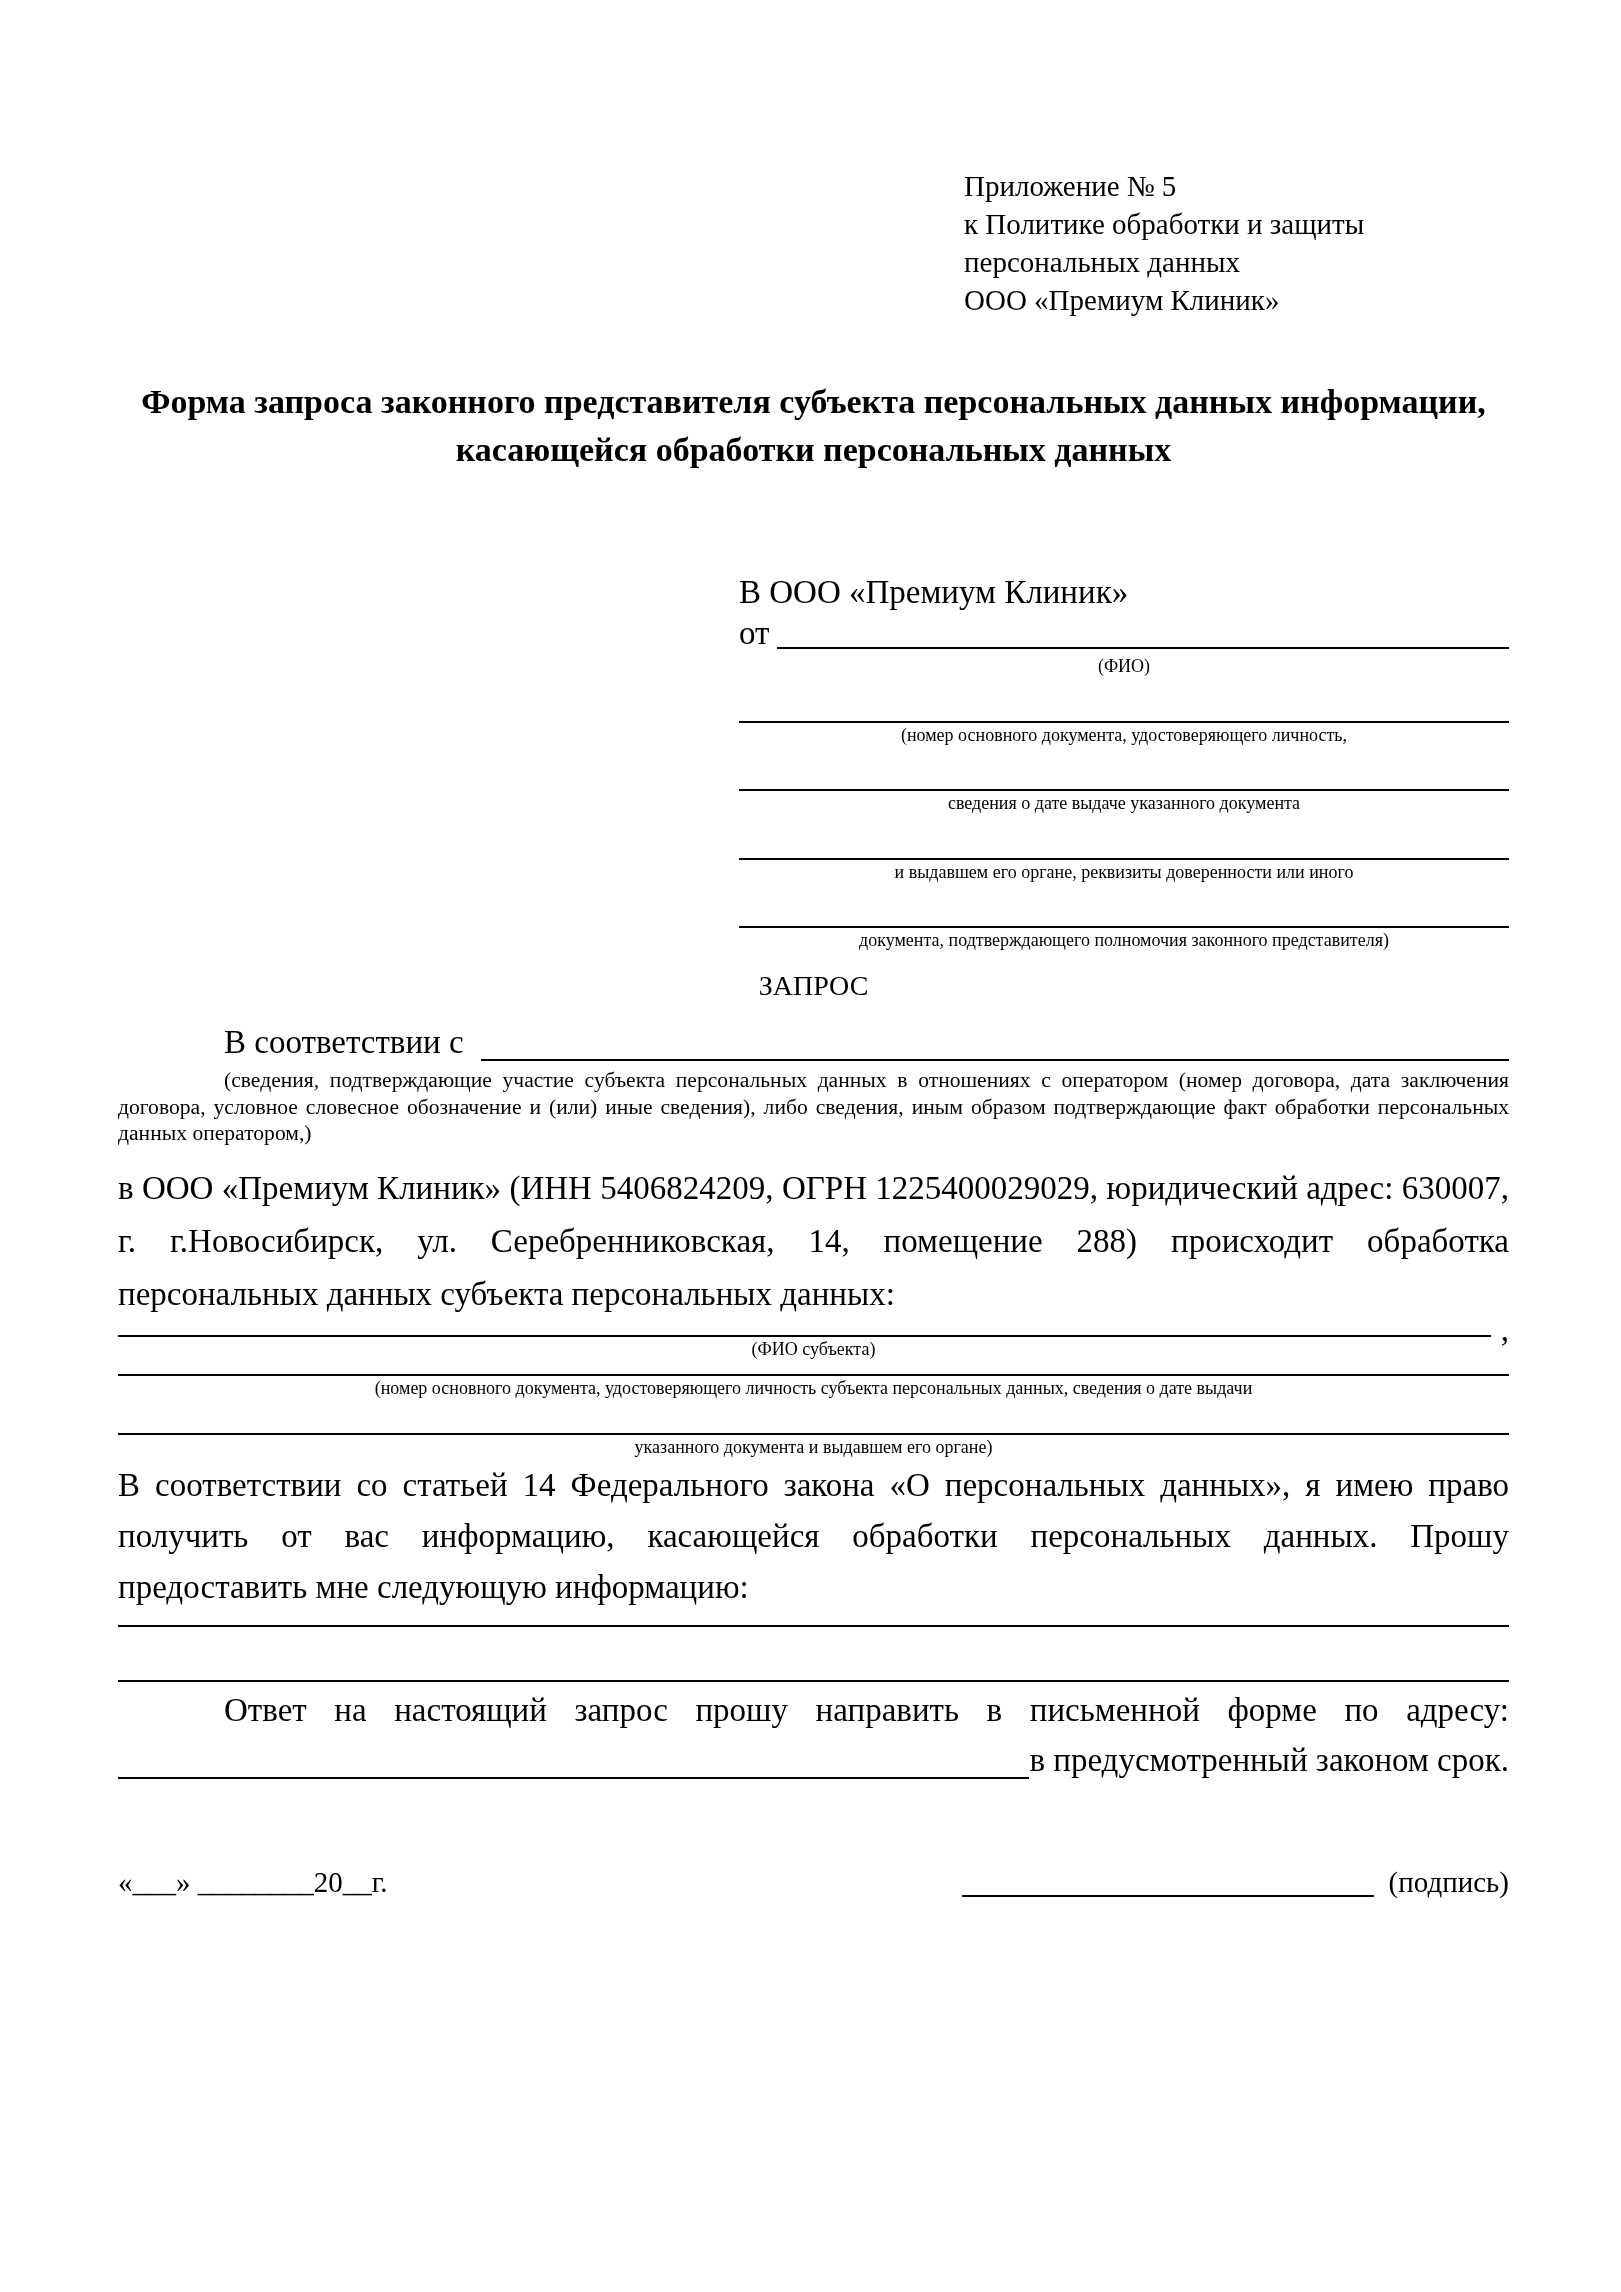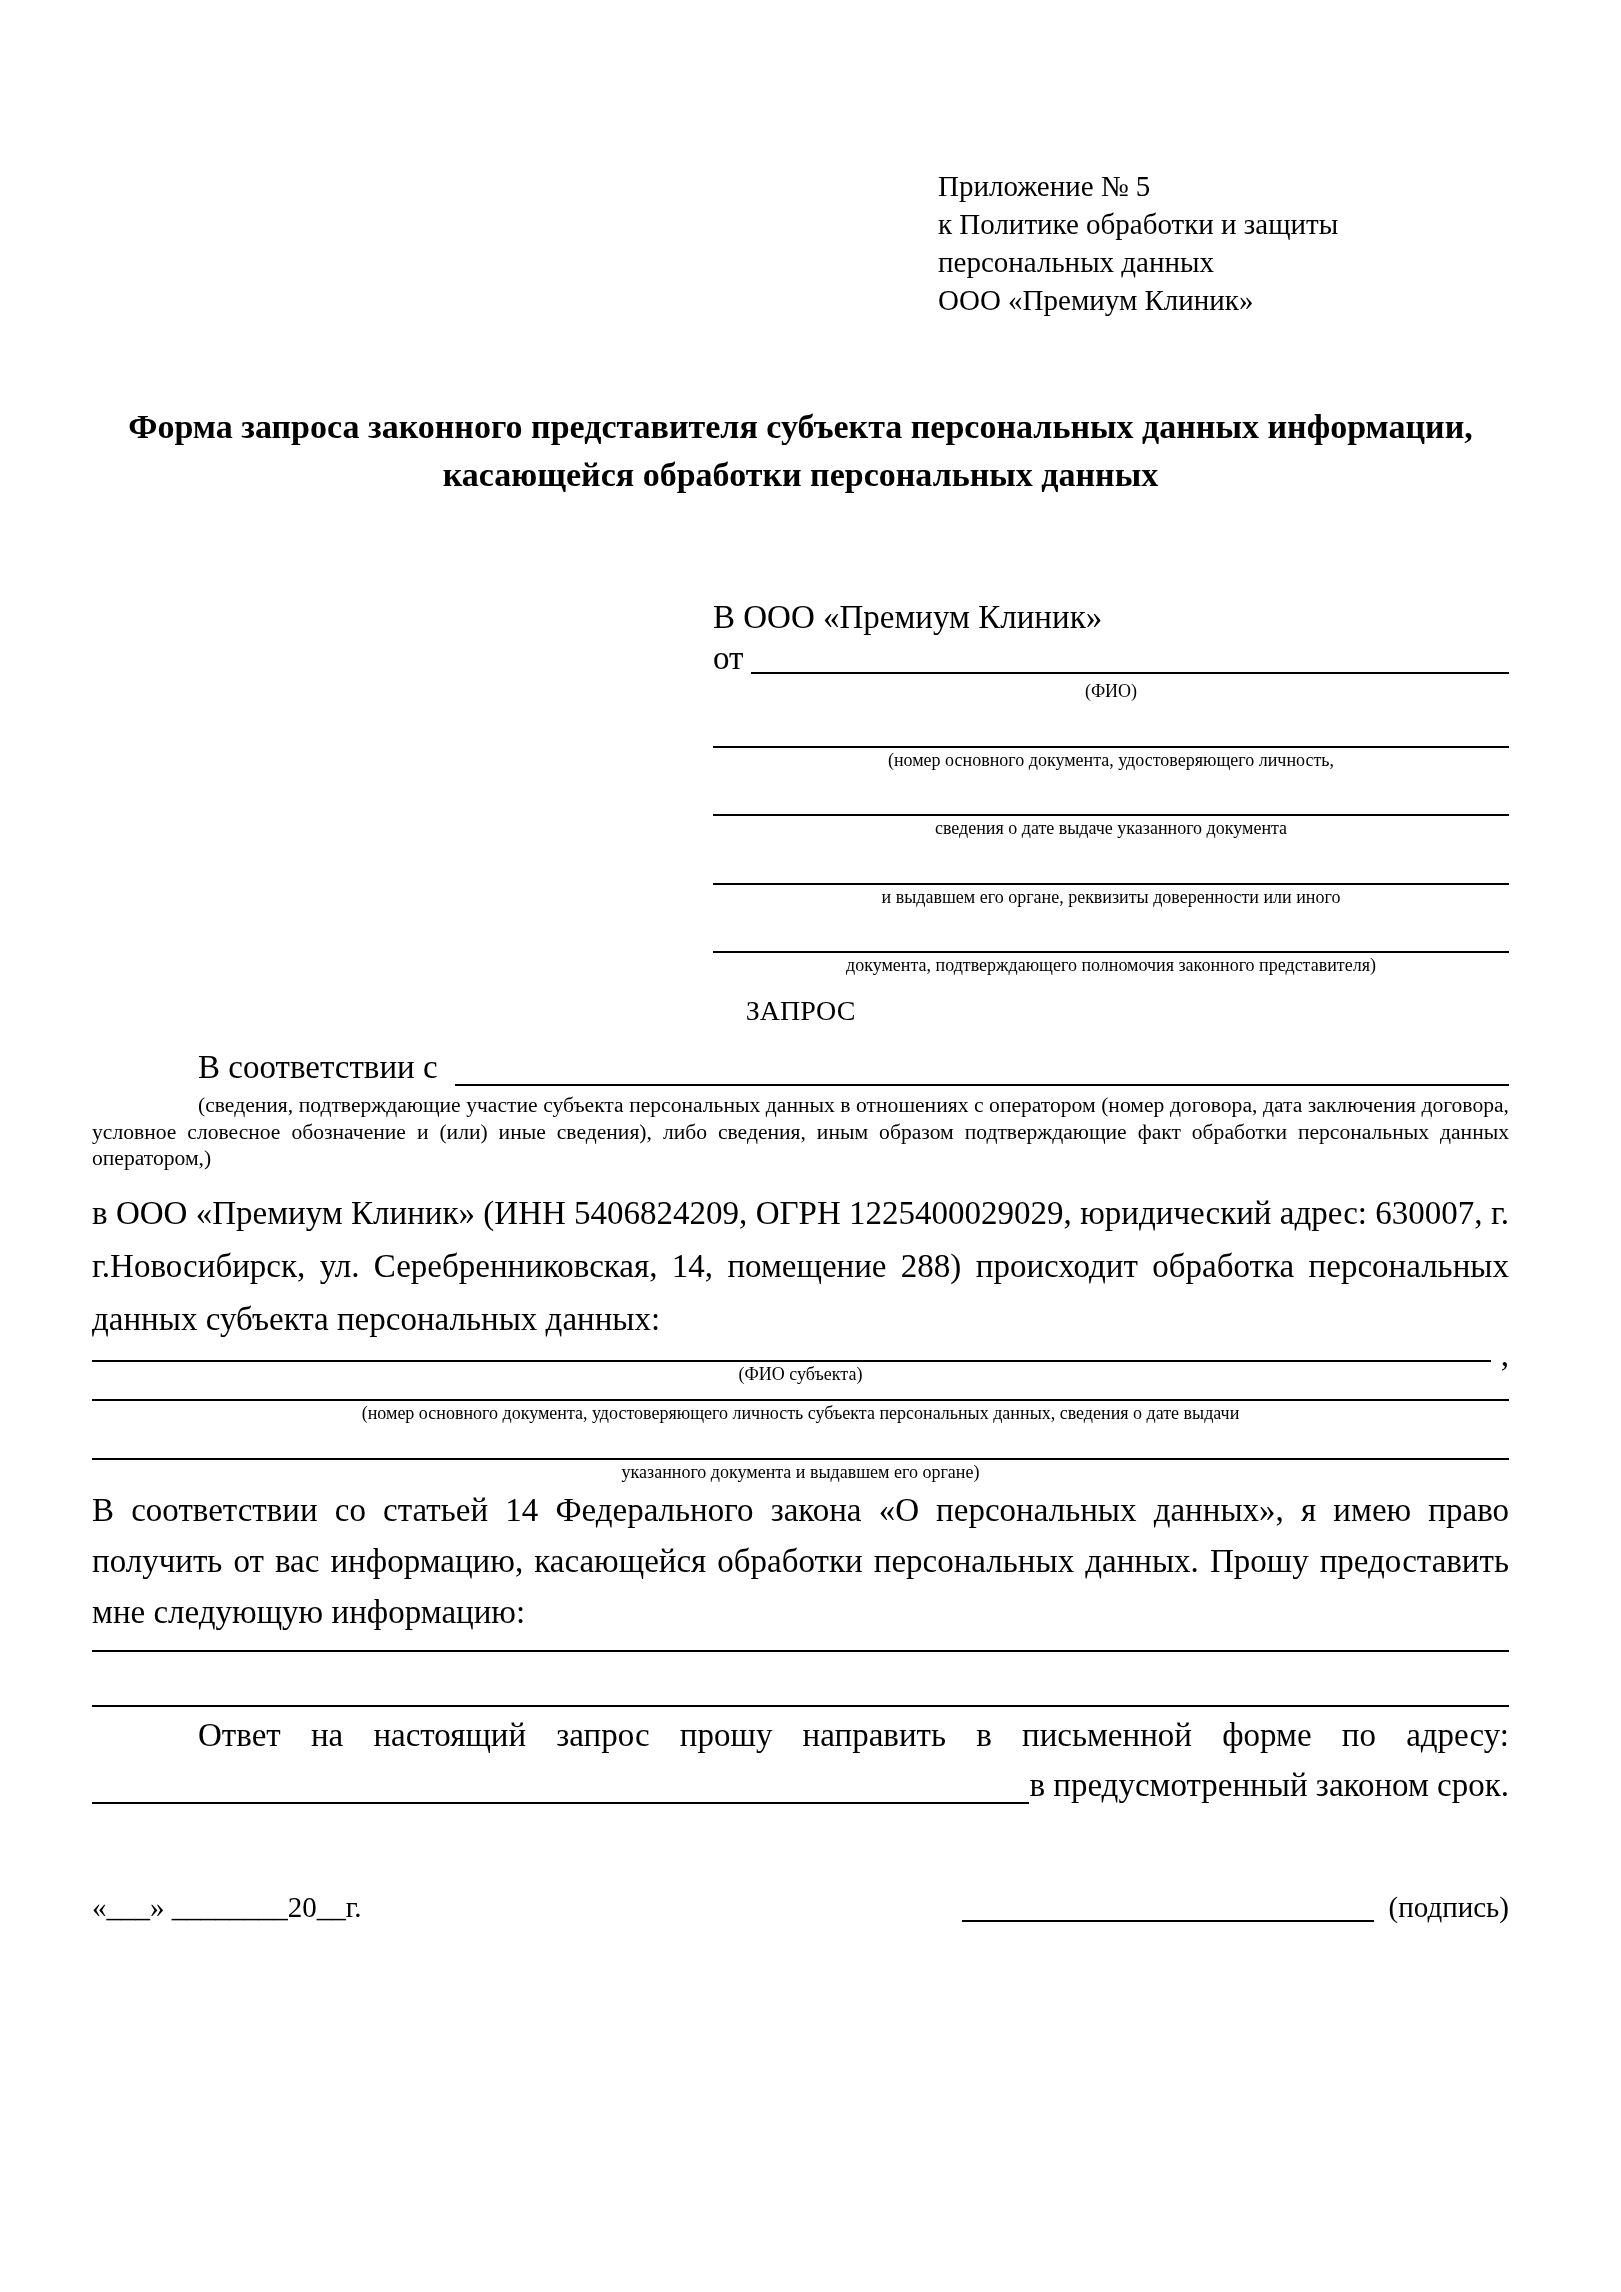--- a/index.html
+++ b/index.html
@@ -5,28 +5,28 @@
   * { margin:0; padding:0; box-sizing:border-box; }
   html, body { background:#ffffff; }
   body {
     width:1621px; height:2293px;
     font-family:"Liberation Serif","DejaVu Serif",serif;
     color:#000;
     position:relative;
   }
   .page {
     position:absolute; inset:0;
-    padding:167px 112px 0 92px;
+    padding:167px 112px 0 118px;
     background:#fff;
   }
   
   .header-block { margin-left:846px; font-size:29px; line-height:38px; }
   
   .title {
-    margin-top:84px;
+    margin-top:59px;
     font-size:34px; font-weight:bold; line-height:48px;
     text-align:center;
   }
   
   .addressee { margin-left:621px; margin-top:98px; }
   .addr-line { font-size:33px; line-height:41px; white-space:nowrap; }
   .addr-from { display:flex; font-size:33px; line-height:41px; }
   .addr-from .uline { flex:1; border-bottom:2.9px solid #000; margin-left:7.8px; margin-bottom:4.9px; }
   .cap { font-size:18px; line-height:25.5px; text-align:center; }
   .frule { height:43px; border-bottom:2.9px solid #000; }

